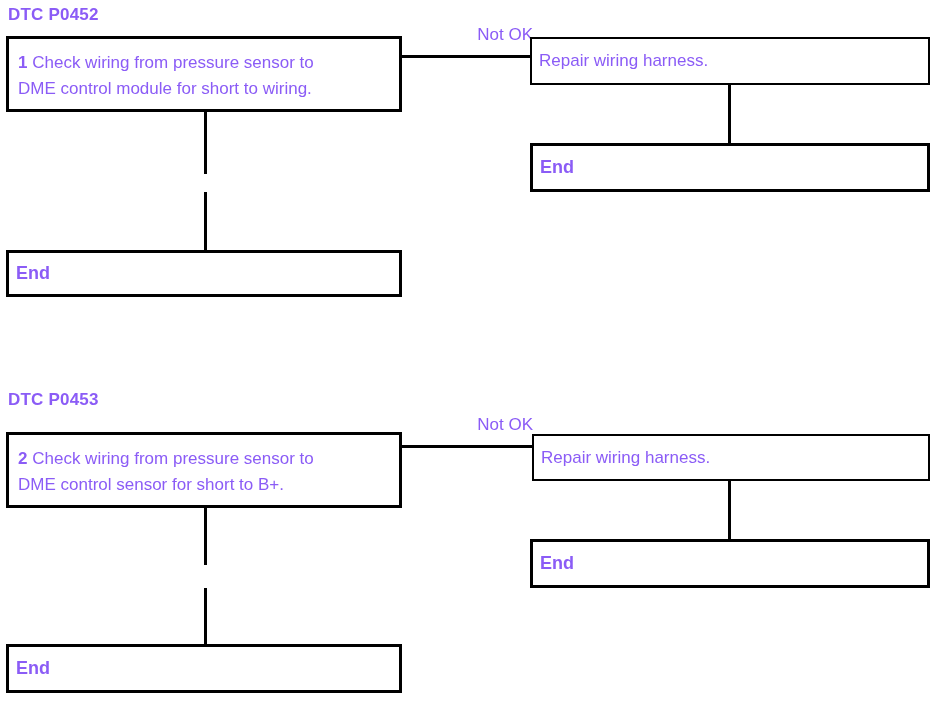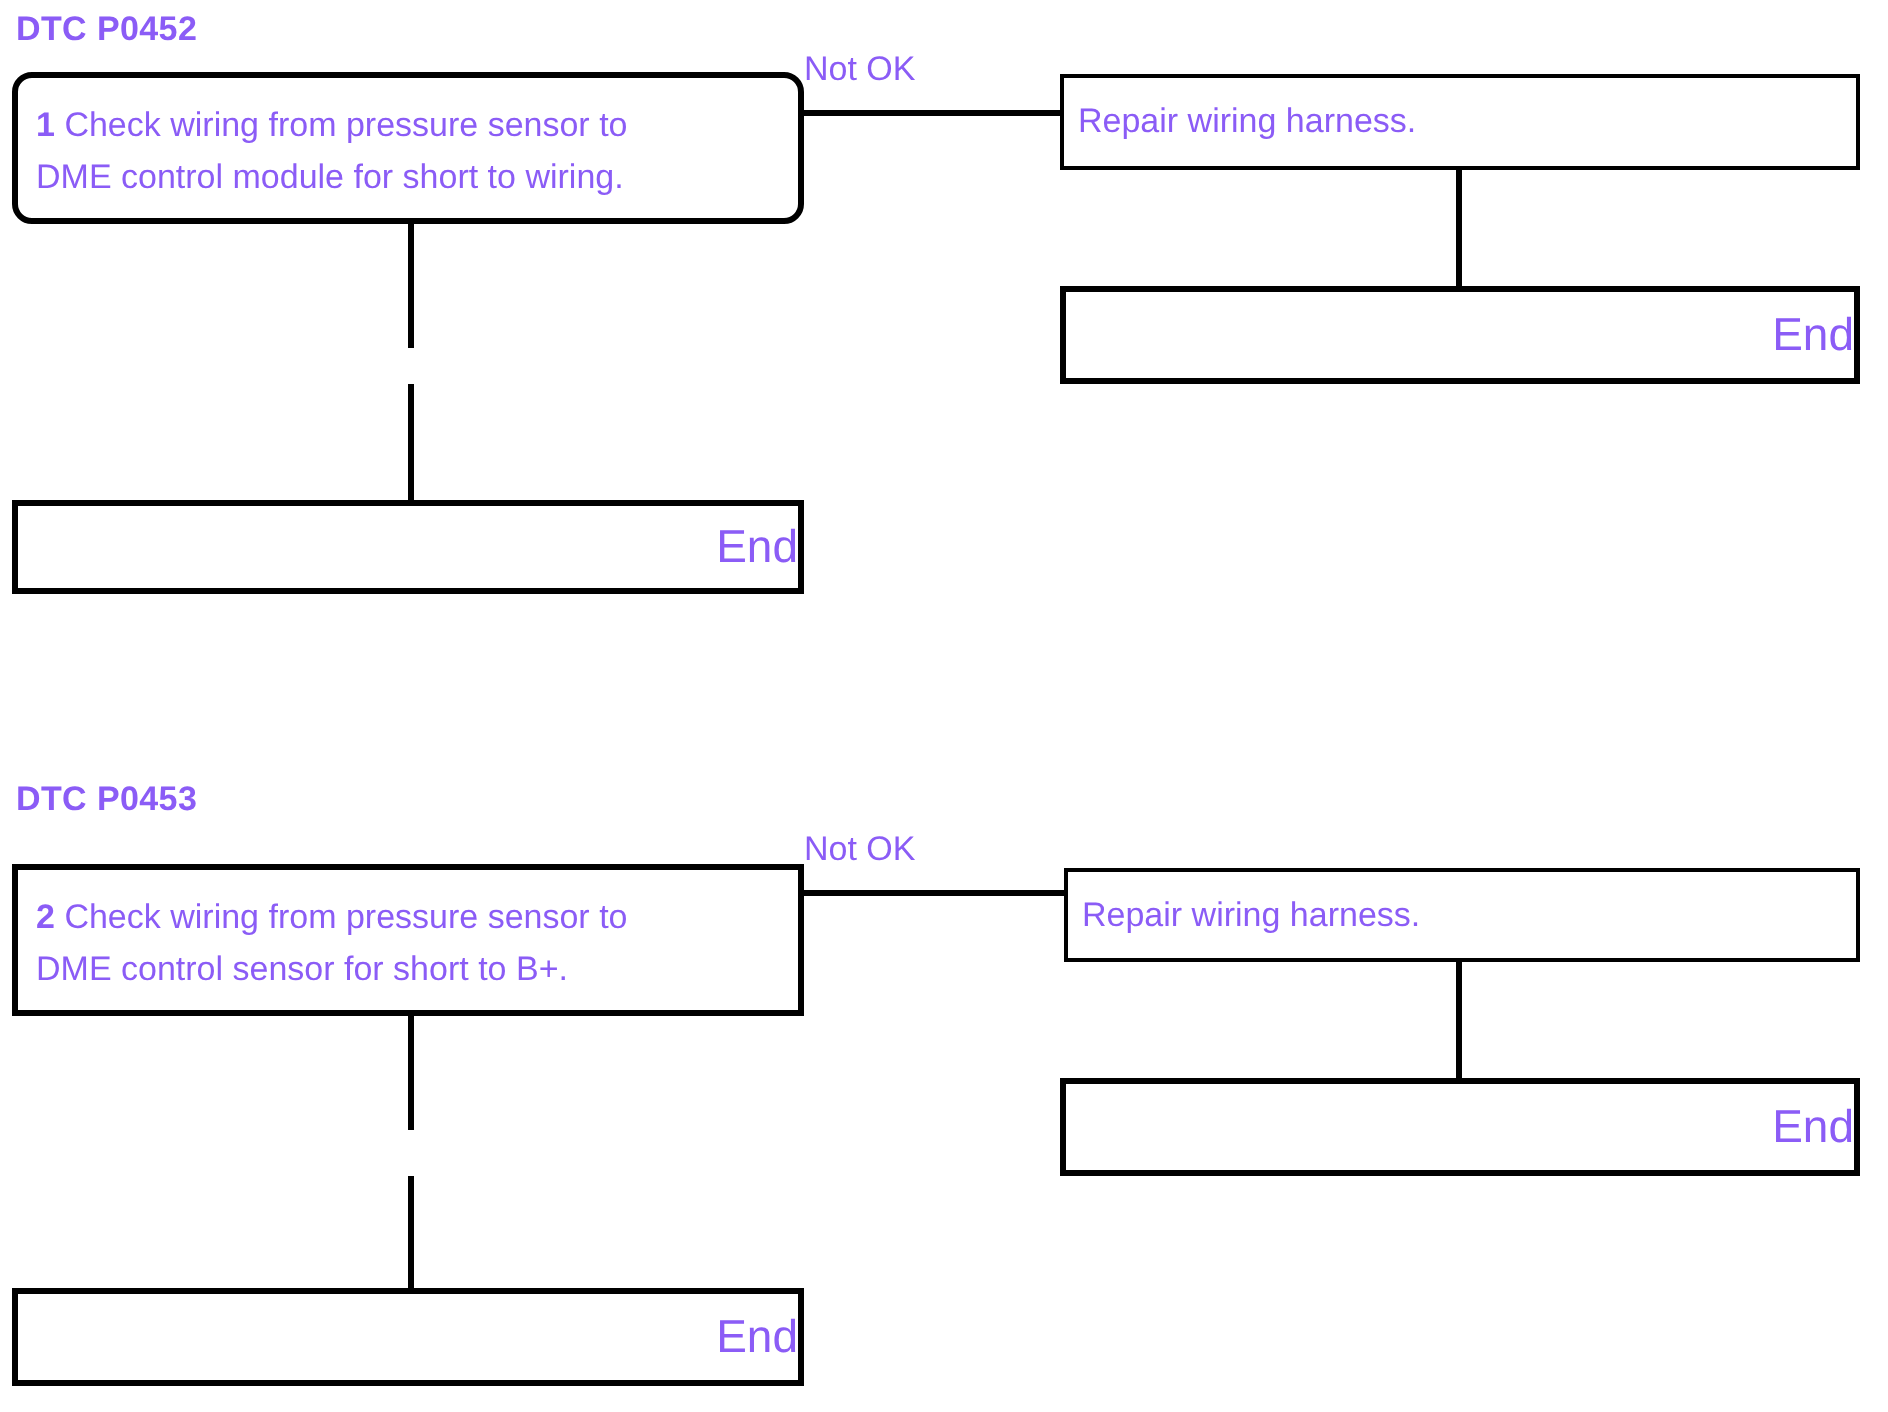--- a/index.html
+++ b/index.html
@@ -37,34 +37,33 @@
     line-height: 26px;
   }
   .task-box .num { font-weight: bold; }
   .flex-box {
     display: flex;
     align-items: center;
     padding-left: 7px;
     font-size: 17px;
   }
   .end-box {
-    font-weight: normal;
-    font-size: 23px;
-    justify-content: flex-end;
+    font-weight: bold;
+    font-size: 18px;
   }
   .line { background: #000000; }
   .branch-label {
     font-size: 17px;
-    text-align: left;
+    text-align: right;
     white-space: nowrap;
   }
 
   
   #s1-heading { left: 8px;  top: 5px; }
-  #s1-task    { left: 6px;  top: 36px;  width: 396px; height: 76px; border-radius: 10px; }
+  #s1-task    { left: 6px;  top: 36px;  width: 396px; height: 76px; }
   #s1-notok   { left: 402px; top: 25px;  width: 131px; }
   #s1-hline   { left: 400px; top: 55px;  width: 132px; height: 3px; }
   #s1-repair  { left: 530px; top: 37px;  width: 400px; height: 48px; }
   #s1-vline-r { left: 728px; top: 85px;  width: 3px;  height: 58px; }
   #s1-end-r   { left: 530px; top: 143px; width: 400px; height: 49px; }
   #s1-vseg-a  { left: 204px; top: 112px; width: 3px;  height: 62px; }
   #s1-vseg-b  { left: 204px; top: 192px; width: 3px;  height: 58px; }
   #s1-end-l   { left: 6px;  top: 250px; width: 396px; height: 47px; }
 
   

